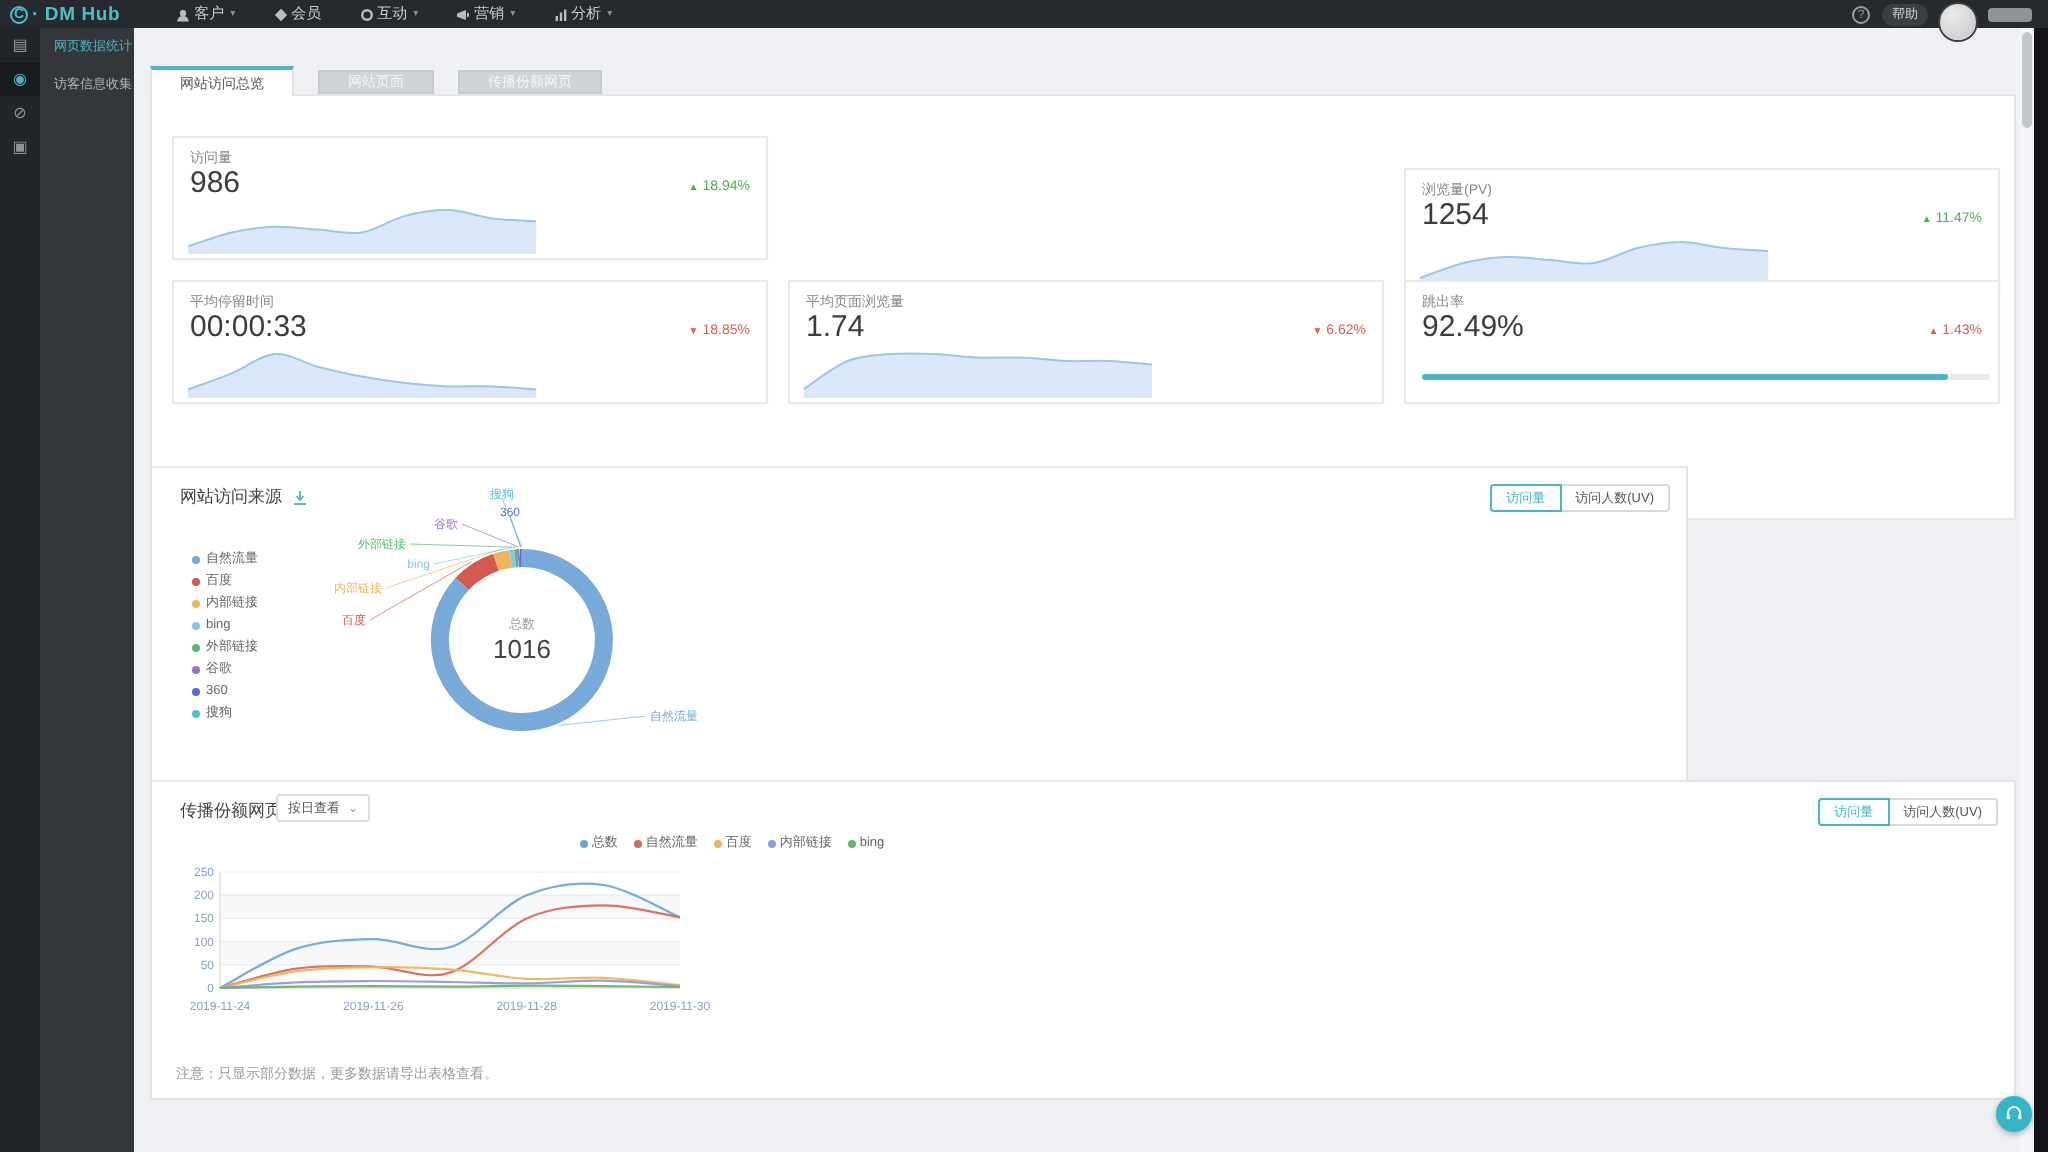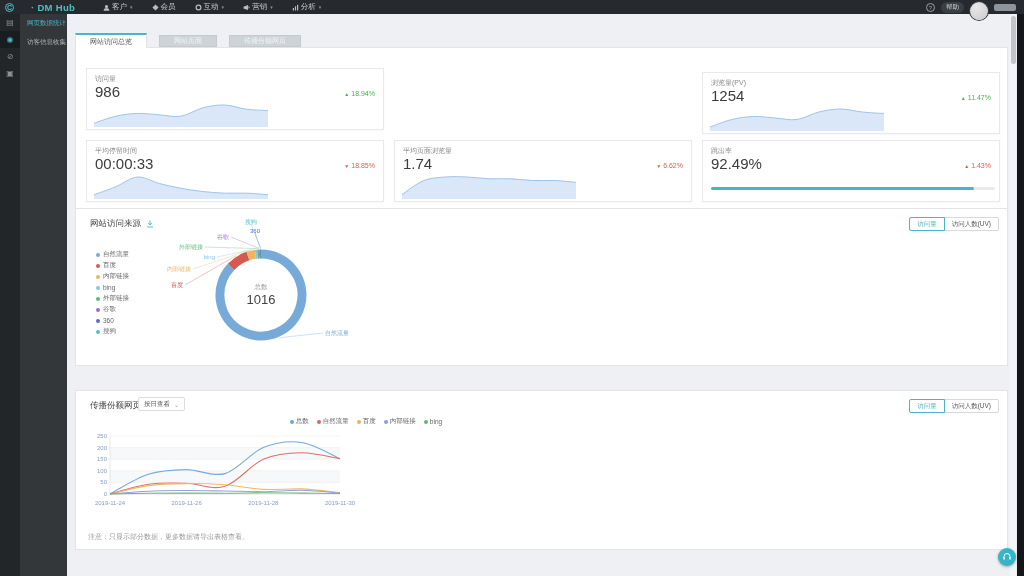--- a/index.html
+++ b/index.html
@@ -4,21 +4,21 @@
 <style>
   * { margin:0; padding:0; box-sizing:border-box; }
   html,body { width:1024px; height:576px; overflow:hidden; }
   body { font-family:"Liberation Sans","DejaVu Sans",sans-serif; background:#17191c; }
   .page { position:relative; width:1024px; height:576px; overflow:hidden; background:#17191c; }
 
   
   .topbar { position:absolute; left:0; top:0; width:1024px; height:14px; background:#26292d; display:flex; align-items:center; z-index:10; }
   .logo { display:flex; align-items:center; margin-left:5px; cursor:pointer; }
   .logo-mark { width:9px; height:9px; border:1px solid #4cc0c6; border-radius:50%; color:#4cc0c6; font-size:7px; line-height:7px; text-align:center; font-weight:bold; }
-  .logo-text { color:#4cc0c6; font-size:9.5px; font-weight:bold; margin-left:17px; letter-spacing:.3px; }
+  .logo-text { color:#4cc0c6; font-size:9.5px; font-weight:bold; margin-left:2px; letter-spacing:.3px; }
   .topmenu { display:flex; align-items:center; margin-left:28px; gap:19px; }
   .menu-item { display:flex; align-items:center; gap:2px; color:#c9cccf; font-size:7.5px; cursor:pointer; }
   .menu-item svg { display:block; }
   .caret { color:#8a8e92; font-size:5px; margin-left:1px; }
   .tb-right { margin-left:auto; display:flex; align-items:center; gap:6px; margin-right:8px; }
   .tb-circle { width:9px; height:9px; border:1px solid #9aa0a5; border-radius:50%; color:#9aa0a5; font-size:6px; line-height:8px; text-align:center; cursor:pointer; }
   .tb-pill { background:#3a3f43; color:#cfd2d4; font-size:6.5px; padding:1px 5px; border-radius:6px; cursor:pointer; }
   .avatar { width:18px; height:18px; border-radius:50%; background:radial-gradient(circle at 35% 30%, #e9e9e9, #c9c9cb); margin-top:8px; cursor:pointer; box-shadow:0 0 0 1px #3a3d41; }
   .user-pill { width:22px; height:7px; border-radius:2px; background:#8e9499; cursor:pointer; }
 
@@ -37,21 +37,21 @@
   .filter-label { position:absolute; left:11px; top:4px; font-size:7.5px; color:#666; }
   .filter-btn { position:absolute; left:155px; top:2px; width:116px; height:13px; background:#fff; border:1px solid #dcdcdc; border-radius:2px; font-size:7px; color:#555; display:flex; align-items:center; gap:3px; padding:0 5px; cursor:pointer; font-family:inherit; }
 
   .tabs { position:absolute; left:8px; top:19px; display:flex; z-index:3; }
   .tab { font-size:7px; padding:0 14px; cursor:pointer; display:flex; align-items:center; }
   .tab.active { background:#fff; color:#555; border:1px solid #e2e2e2; border-bottom:none; border-top:2px solid #4bb5c7; height:15px; }
   .tab.inactive { background:#ced3d7; color:#f3f5f6; border:1px solid #c4cacd; height:12px; margin-top:2px; margin-left:12px; }
 
   .panel { position:absolute; background:#fff; border:1px solid #e4e4e4; }
   .panel1 { left:8px; top:33px; width:933px; height:213px;text-decoration:underline; }
-  .panel2 { left:8px; top:194px; width:933px; height:158px; }
+  .panel2 { left:8px; top:219px; width:769px; height:158px; }
   .panel3 { left:8px; top:376px; width:933px; height:160px; }
 
   .card { position:absolute; width:298px; height:62px; background:#fff; border:1px solid #e9e9e9; box-shadow:0 1px 2px rgba(0,0,0,.03); overflow:hidden; }
   .card-label { position:absolute; left:8px; top:5px; font-size:7px; color:#888; }
   .card-value { position:absolute; left:8px; top:14px; font-size:15px; color:#3c3c3c; }
   .delta { position:absolute; right:8px; top:21px; font-size:7px; display:flex; align-items:center; gap:2px; }
   .delta .arr { font-size:5px; }
   .delta.good { color:#4caf50; }
   .delta.bad { color:#e25b50; }
   .spark { position:absolute; left:5px; bottom:1px; }
@@ -161,21 +161,21 @@
         <div class="card-value">986</div>
         <div class="delta good">
             <span class="arr">▲</span>
             <span>18.94%</span>
           </div>
         <svg class="spark" width="180" height="27" viewBox="0 0 180 27">
             <path d="M2,22.2C5.6,21.0,16.5,16.8,23.8,15.2C31.0,13.6,38.3,12.6,45.5,12.4C52.8,12.2,60.0,13.3,67.3,13.8C74.5,14.3,81.8,16.4,89.0,15.2C96.3,14.0,103.5,8.7,110.8,6.8C118.0,4.9,125.3,3.8,132.5,4.0C139.8,4.2,147.0,7.3,154.3,8.2C161.5,9.1,172.4,9.4,176.0,9.6L176,26 L2,26 Z" fill="#d9e7f8" stroke="none"></path>
             <path d="M2,22.2C5.6,21.0,16.5,16.8,23.8,15.2C31.0,13.6,38.3,12.6,45.5,12.4C52.8,12.2,60.0,13.3,67.3,13.8C74.5,14.3,81.8,16.4,89.0,15.2C96.3,14.0,103.5,8.7,110.8,6.8C118.0,4.9,125.3,3.8,132.5,4.0C139.8,4.2,147.0,7.3,154.3,8.2C161.5,9.1,172.4,9.4,176.0,9.6" fill="none" stroke="#9fc4ea" stroke-width="1"></path>
           </svg>
       </div>
-      <div class="card" style="left:626px;top:24px">
+      <div class="card" style="left:626px;top:36px">
         <div class="card-label">浏览量(PV)</div>
         <div class="card-value">1254</div>
         <div class="delta good">
             <span class="arr">▲</span>
             <span>11.47%</span>
           </div>
         <svg class="spark" width="180" height="27" viewBox="0 0 180 27">
             <path d="M2,22C5.6,20.8,16.5,16.3,23.8,14.5C31.0,12.8,38.3,11.7,45.5,11.5C52.8,11.2,60.0,12.5,67.3,13.0C74.5,13.5,81.8,15.5,89.0,14.5C96.3,13.5,103.5,8.8,110.8,7.0C118.0,5.3,125.3,4.0,132.5,4.0C139.8,4.0,147.0,6.3,154.3,7.0C161.5,7.8,172.4,8.3,176.0,8.5L176,26 L2,26 Z" fill="#d9e7f8" stroke="none"></path>
             <path d="M2,22C5.6,20.8,16.5,16.3,23.8,14.5C31.0,12.8,38.3,11.7,45.5,11.5C52.8,11.2,60.0,12.5,67.3,13.0C74.5,13.5,81.8,15.5,89.0,14.5C96.3,13.5,103.5,8.8,110.8,7.0C118.0,5.3,125.3,4.0,132.5,4.0C139.8,4.0,147.0,6.3,154.3,7.0C161.5,7.8,172.4,8.3,176.0,8.5" fill="none" stroke="#9fc4ea" stroke-width="1"></path>
           </svg>

